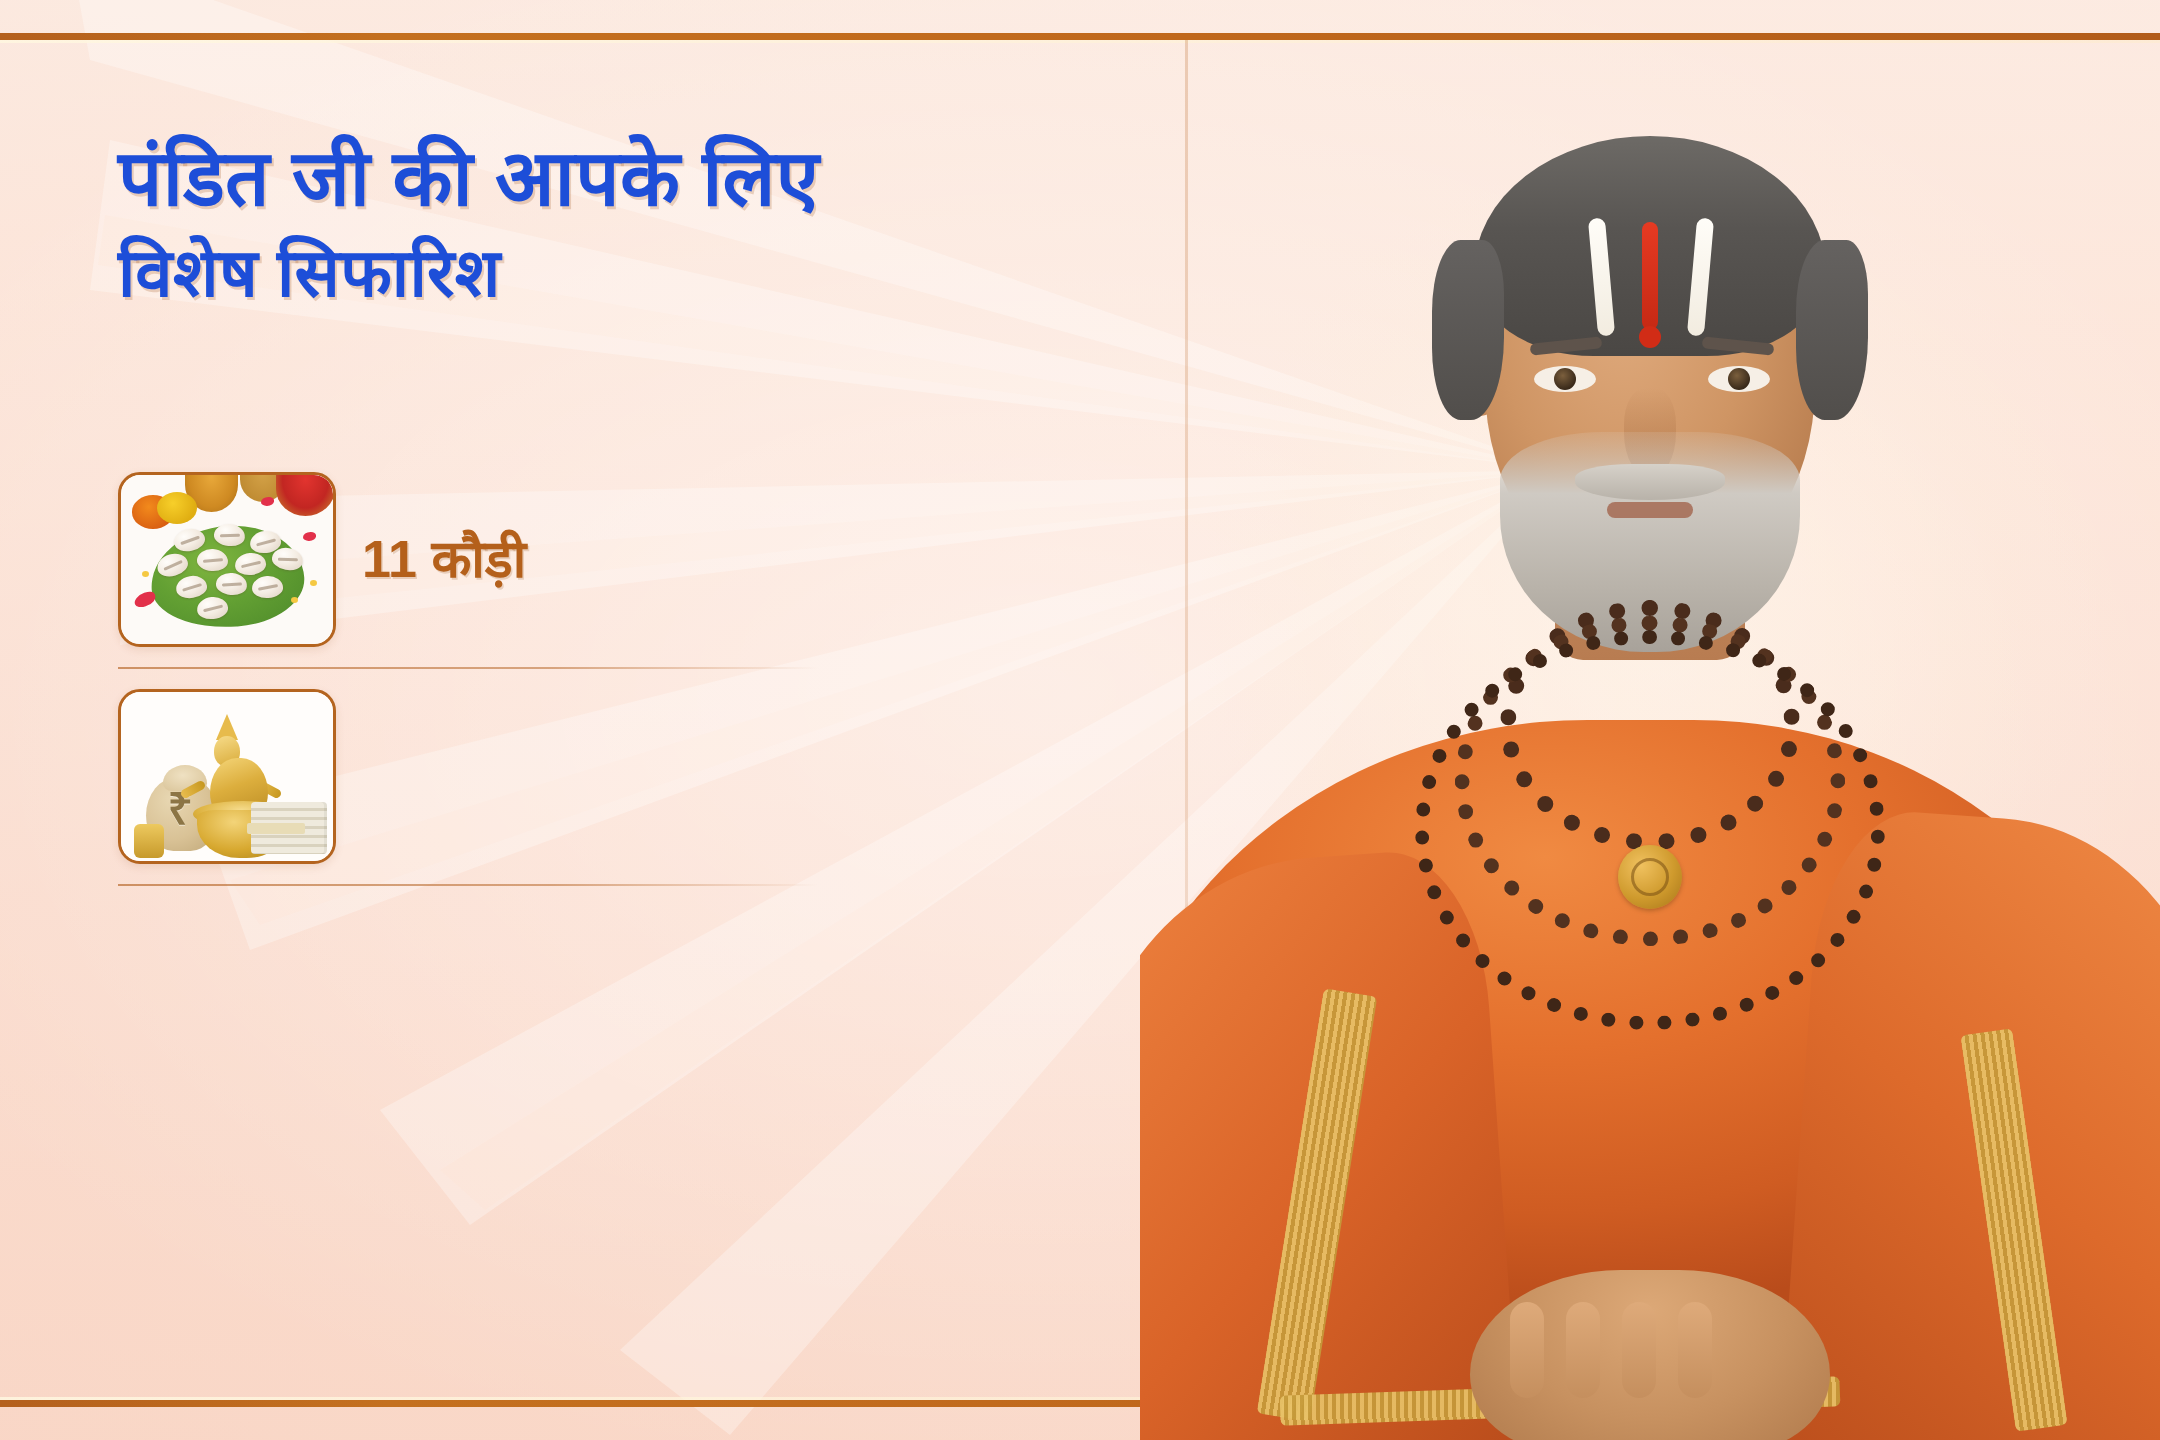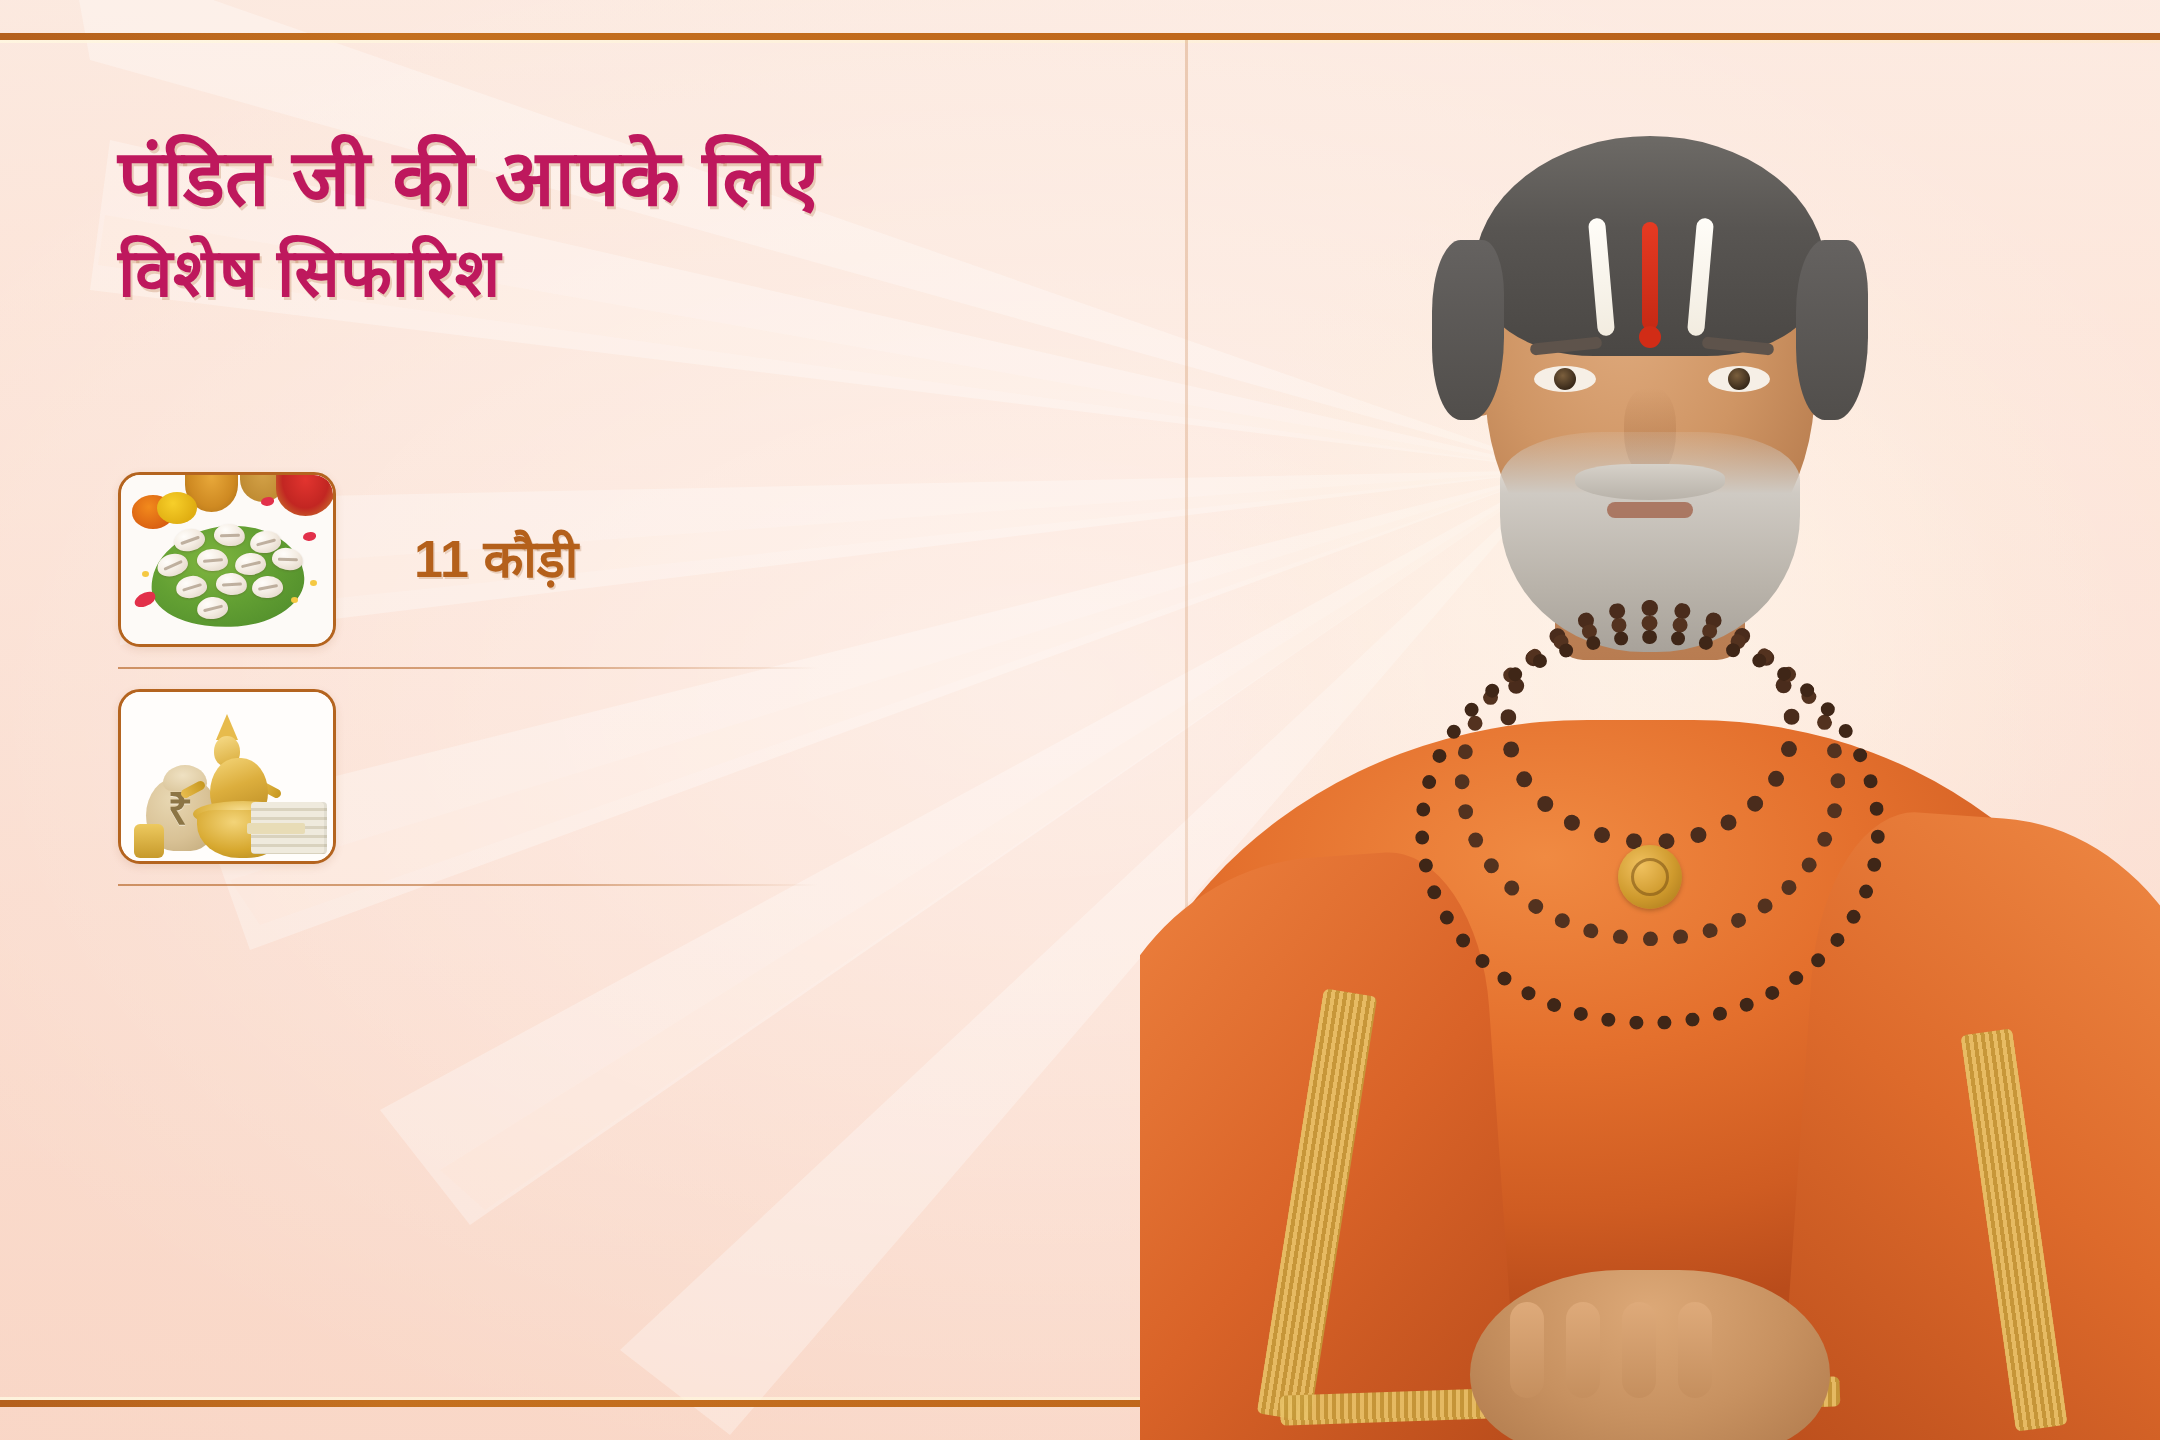--- a/index.html
+++ b/index.html
@@ -77,21 +77,21 @@
 
   
   .headline {
     position: absolute;
     left: 118px;
     top: 128px;
     width: 1040px;
   }
   .headline .line {
     display: block;
-    color: #be185d;
+    color: #1d4ed8;
     font-weight: 700;
     font-size: 78px;
     line-height: 1.30;
     letter-spacing: .4px;
     text-shadow: 2px 3px 0 rgba(160,82,24,.22);
     white-space: nowrap;
   }
   .headline .line-2 { font-size: 67px; }
 
   
@@ -99,21 +99,21 @@
     position: absolute;
     left: 118px;
     top: 452px;
     width: 820px;
   }
   .item {
     position: relative;
     display: flex;
     align-items: center;
     height: 215px;
-    gap: 78px;
+    gap: 26px;
   }
   .item-sep {
     position: relative;
     height: 2px;
     width: 700px;
     margin-left: 0;
     background: linear-gradient(90deg, rgba(178,94,28,.62) 0%, rgba(178,94,28,.50) 62%, rgba(178,94,28,0) 100%);
   }
 
   .thumb {

